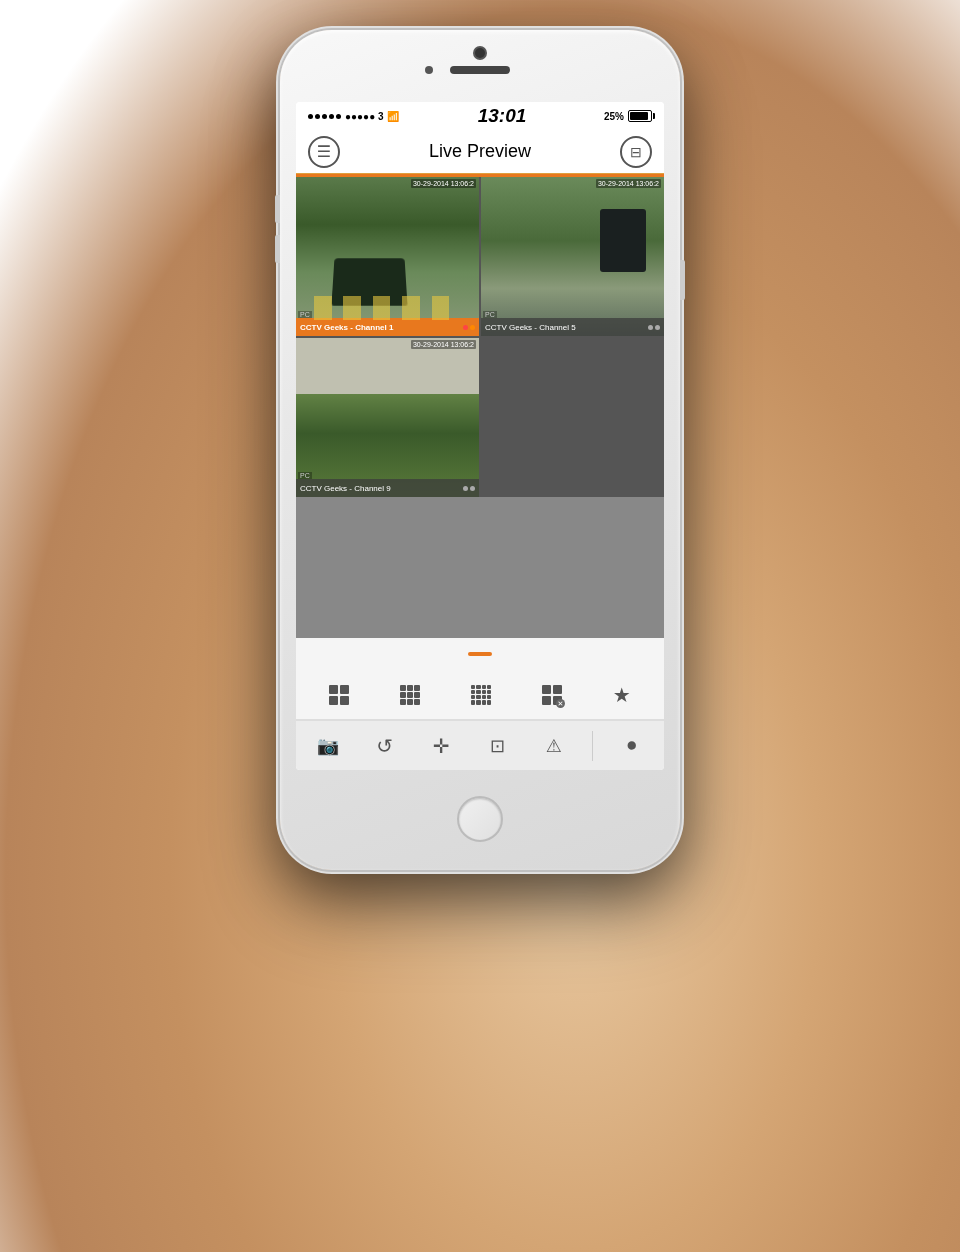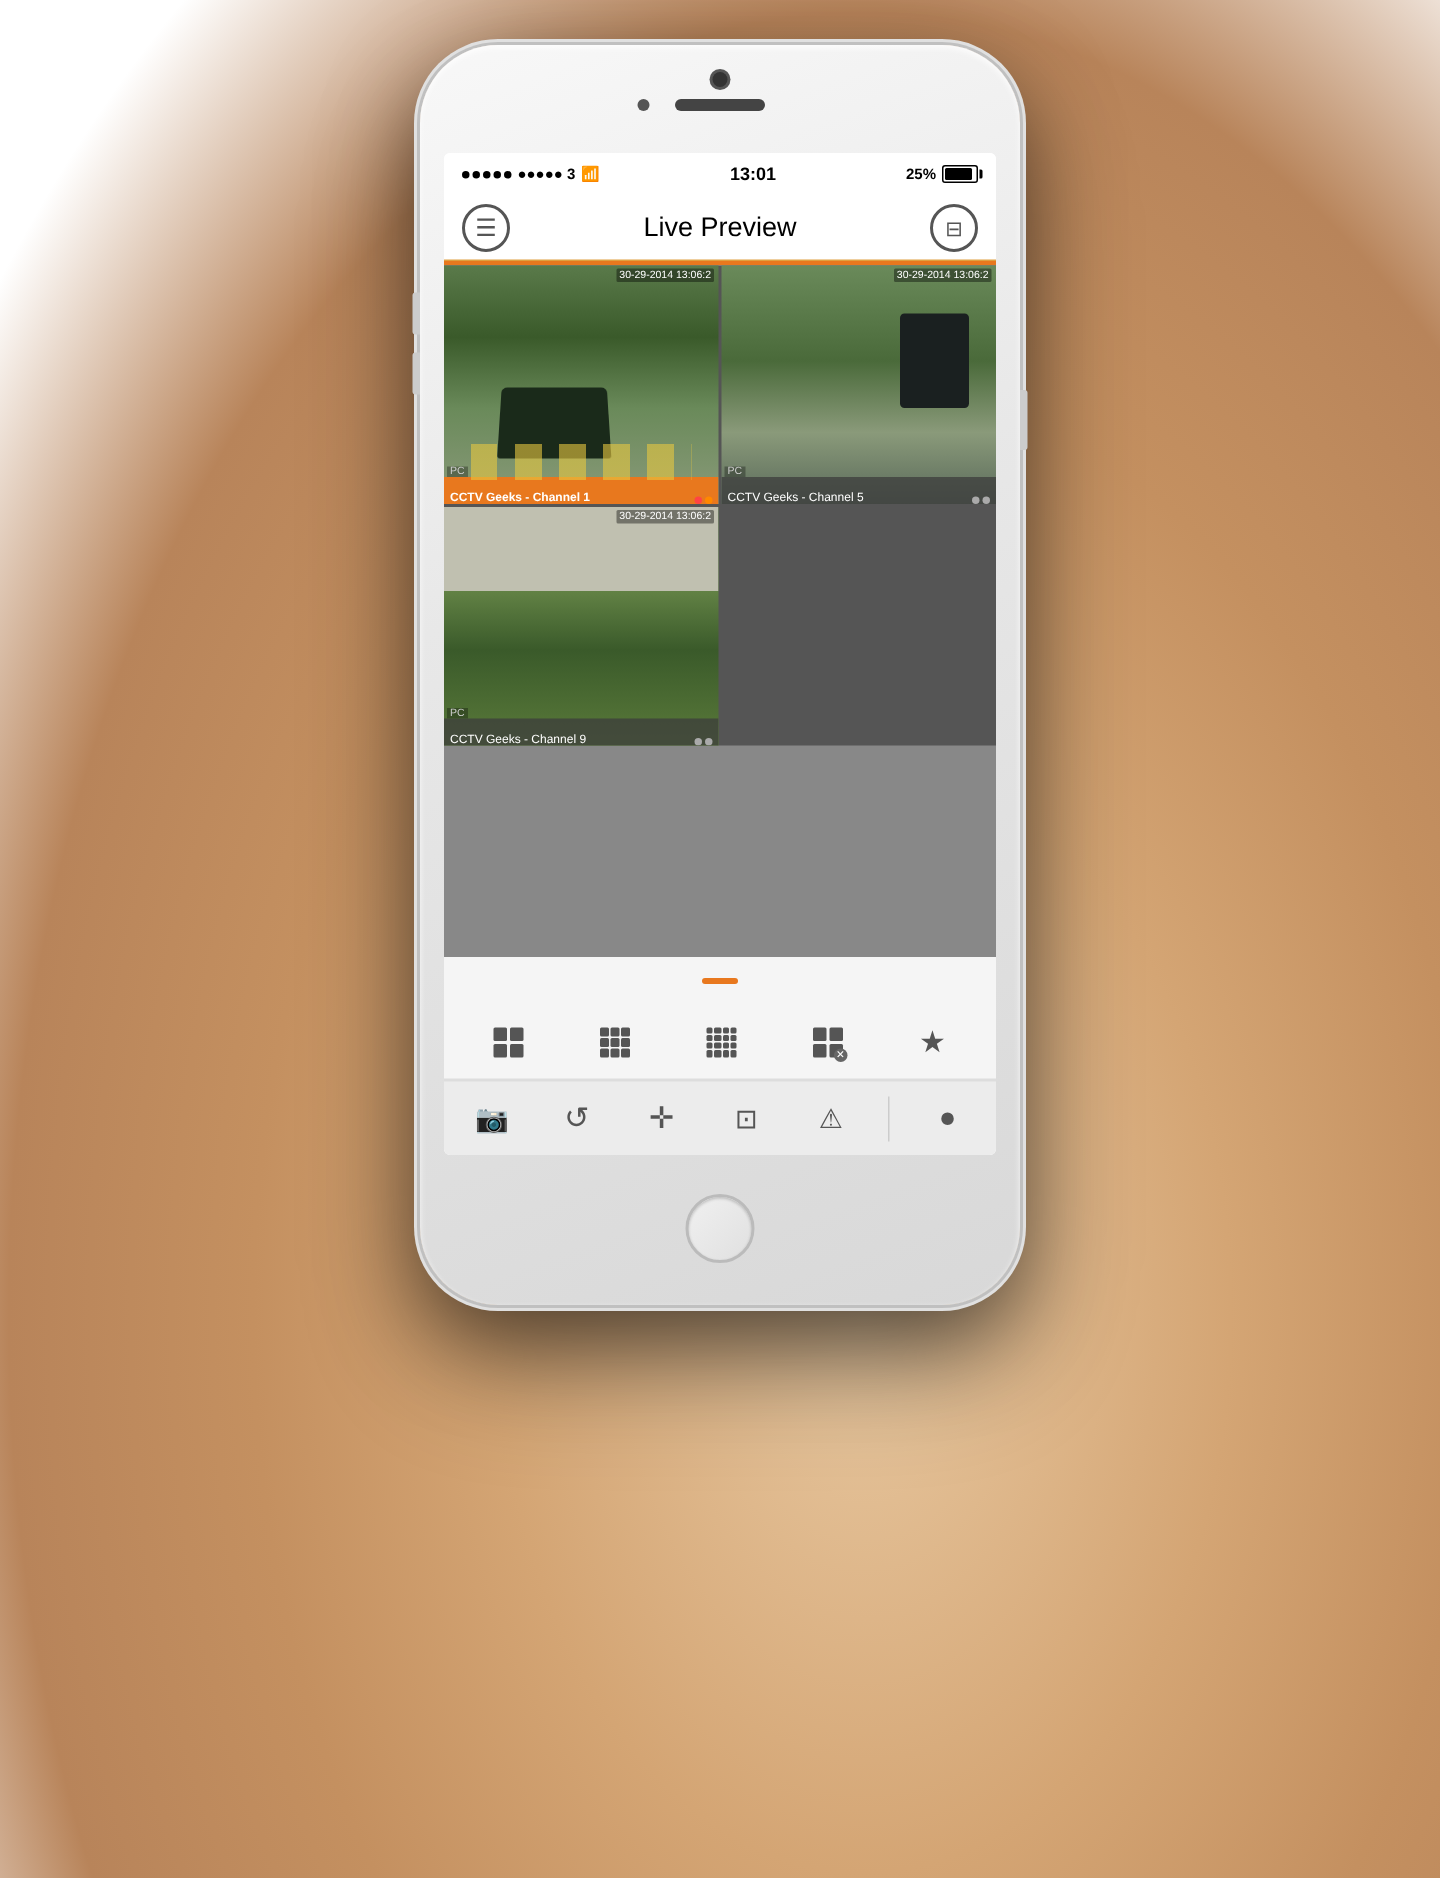--- a/index.html
+++ b/index.html
@@ -115,21 +115,21 @@
 
     .signal-dots {
       display: flex; gap: 2px; align-items: flex-end;
     }
     .signal-dot {
       background: #000;
       border-radius: 50%;
       width: 5px; height: 5px;
     }
 
-    .status-center { font-size: 12px; font-weight: 600; }
+    .status-center { font-size: 19px; font-weight: 600; font-style: italic; }
     .status-right { display: flex; align-items: center; gap: 4px; }
 
     .battery-bar {
       width: 24px; height: 12px;
       border: 1px solid #000;
       border-radius: 2px;
       position: relative;
       display: flex;
       align-items: center;
       padding: 1px;
@@ -293,21 +293,21 @@
       border-radius: 1px;
     }
 
     .cam-label {
       position: absolute;
       bottom: 0;
       left: 0;
       right: 0;
       height: 18px;
       display: flex;
-      align-items: flex-end;
+      align-items: center;
       justify-content: space-between;
       padding: 0 4px;
       font-size: 8px;
       color: #fff;
     }
 
     .cam-label.active {
       background: #e8781e;
     }
 

